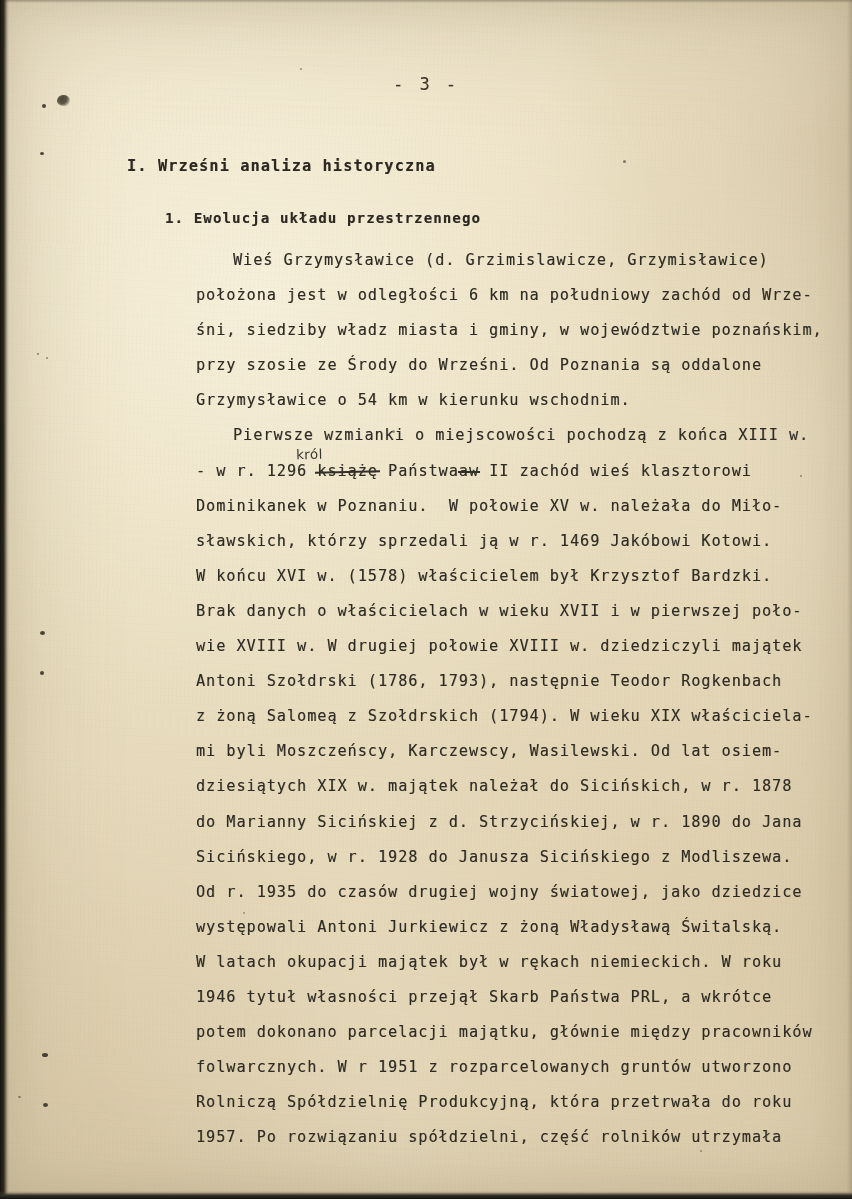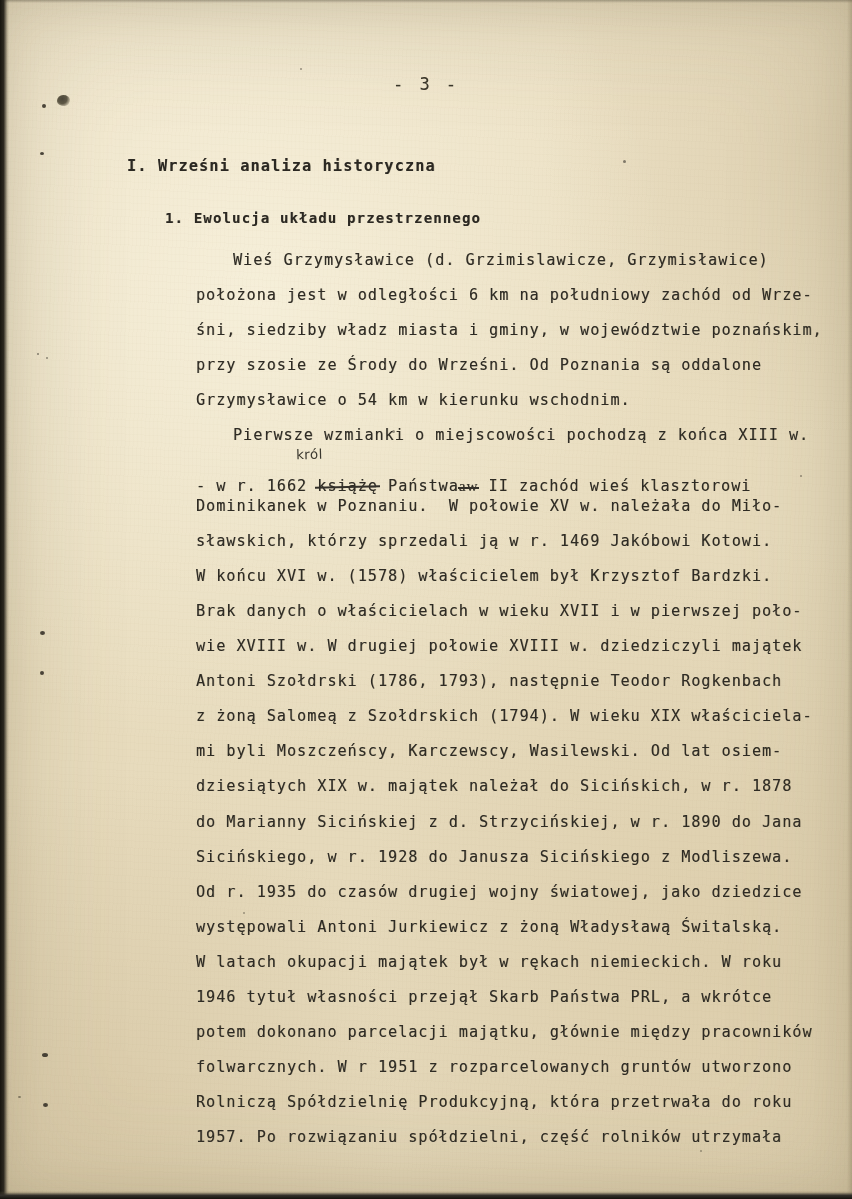--- a/index.html
+++ b/index.html
@@ -119,36 +119,34 @@
     top: 446px;
     font-family: "DejaVu Sans", "Liberation Sans", sans-serif;
     font-size: 13.5px;
     letter-spacing: 0.4px;
     color: #3b382f;
     transform: rotate(-1.5deg);
   }
   .strike-word {
     position: relative;
     display: inline-block;
-    margin-top: 15px;
   }
   .strike-word::after {
     content: "";
     position: absolute;
     left: -2px;
     right: -2px;
     top: 52%;
     height: 2px;
     background: #33302a;
     transform: rotate(-1.2deg);
   }
   .strike-tail {
     position: relative;
     display: inline-block;
-    font-family: Liberation Serif, serif;
   }
   .strike-tail::after {
     content: "";
     position: absolute;
     left: -1px;
     right: -1px;
     top: 55%;
     height: 2px;
     background: #33302a;
   }
@@ -189,21 +187,21 @@
     <div class="body-block">
 
       <div class="tline indent">Wieś Grzymysławice (d. Grzimislawicze, Grzymisławice)</div>
       <div class="tline">położona jest w odległości 6 km na południowy zachód od Wrze-</div>
       <div class="tline">śni, siedziby władz miasta i gminy, w województwie poznańskim,</div>
       <div class="tline">przy szosie ze Środy do Wrześni. Od Poznania są oddalone</div>
       <div class="tline">Grzymysławice o 54 km w kierunku wschodnim.</div>
 
       <div class="tline indent">Pierwsze wzmianki o miejscowości pochodzą z końca XIII w.</div>
 
-      <div class="tline"><span>- w r. 1662 </span><span class="strike-word">książę</span><span> Państwa</span><span class="strike-tail">aw</span><span> II zachód wieś klasztorowi</span></div>
+      <div class="tline"><span>- w r. 1296 </span><span class="strike-word">książę</span><span> Państwa</span><span class="strike-tail">aw</span><span> II zachód wieś klasztorowi</span></div>
 
       <div class="tline">Dominikanek w Poznaniu.  W połowie XV w. należała do Miło-</div>
       <div class="tline">sławskich, którzy sprzedali ją w r. 1469 Jakóbowi Kotowi.</div>
       <div class="tline">W końcu XVI w. (1578) właścicielem był Krzysztof Bardzki.</div>
       <div class="tline">Brak danych o właścicielach w wieku XVII i w pierwszej poło-</div>
       <div class="tline">wie XVIII w. W drugiej połowie XVIII w. dziedziczyli majątek</div>
       <div class="tline">Antoni Szołdrski (1786, 1793), następnie Teodor Rogkenbach</div>
       <div class="tline">z żoną Salomeą z Szołdrskich (1794). W wieku XIX właściciela-</div>
       <div class="tline">mi byli Moszczeńscy, Karczewscy, Wasilewski. Od lat osiem-</div>
       <div class="tline">dziesiątych XIX w. majątek należał do Sicińskich, w r. 1878</div>

